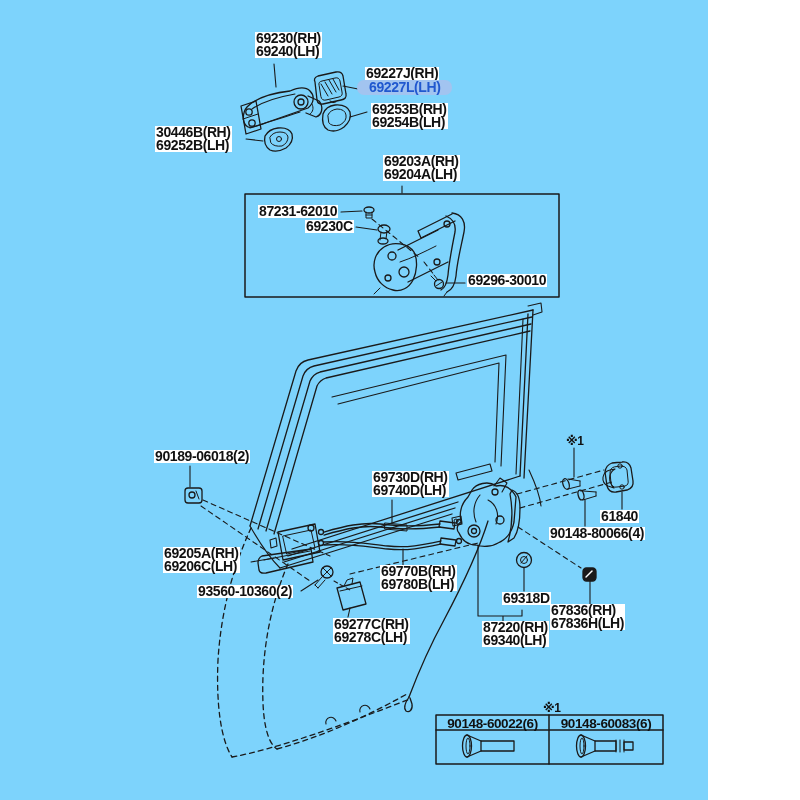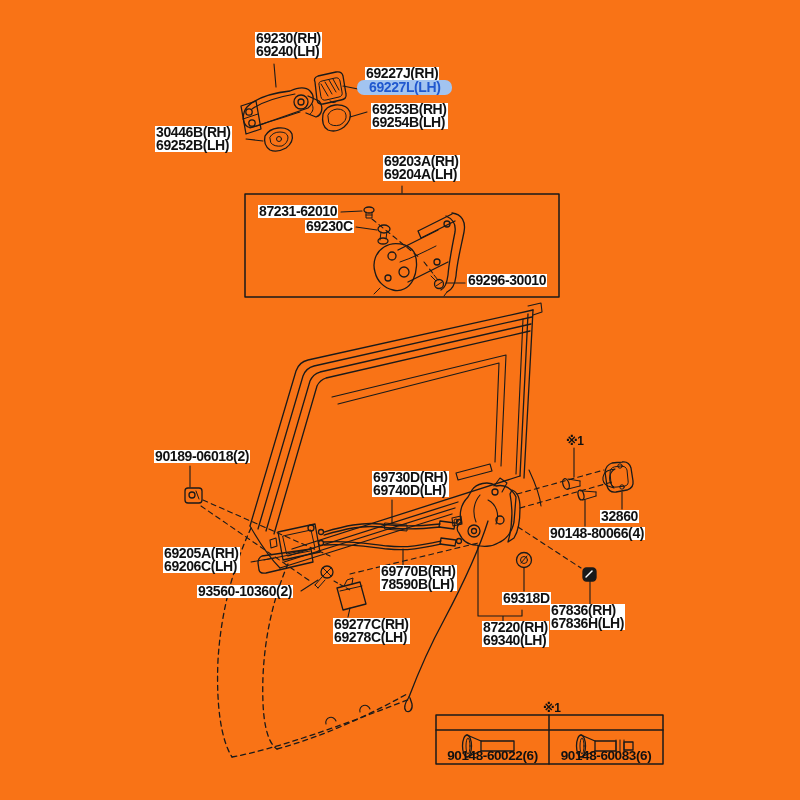--- a/index.html
+++ b/index.html
@@ -1,25 +1,25 @@
 <!DOCTYPE html>
 <html><head>
 <meta charset="utf-8">
 <style>
   html,body{margin:0;padding:0;background:#ffffff;}
-  #stage{position:relative;width:800px;height:800px;background:#f97316;overflow:hidden;
+  #stage{position:relative;width:708px;height:800px;background:#7dd3fc;overflow:hidden;
          font-family:"Liberation Sans","DejaVu Sans",sans-serif;}
   #lineart{position:absolute;left:0;top:0;z-index:1;}
   .lbl{position:absolute;z-index:2;font-weight:bold;font-size:14px;line-height:13px;
        letter-spacing:-0.4px;color:#111;white-space:pre-line;background:#ffffff;padding:0 1px;}
   .lbl.hl{background:#a2c4f0;color:#2058cf;padding:1px 12px;border-radius:7px;}
   .ref{font-size:12px;line-height:12px;background:transparent;}
   .code{font-size:12px;line-height:12px;margin-top:28px;}
   .thead{position:absolute;z-index:2;font-weight:bold;font-size:13.5px;line-height:13px;
-         letter-spacing:-0.4px;color:#111;text-align:center;margin-top:32px;}
+         letter-spacing:-0.4px;color:#111;text-align:center;}
 </style>
 </head>
 <body>
 
 <div id="stage">
 
 <svg id="lineart" width="800" height="800" viewBox="0 0 800 800" fill="none" stroke="#1a1a1a" stroke-width="1.3" stroke-linecap="round" stroke-linejoin="round">
 
   <g>
 
@@ -279,26 +279,26 @@
 <div class="lbl" style="left:155px;top:126px">30446B(RH)
 69252B(LH)</div>
 <div class="lbl" style="left:383px;top:155px">69203A(RH)
 69204A(LH)</div>
 <div class="lbl" style="left:258px;top:205px">87231-62010</div>
 <div class="lbl" style="left:305px;top:220px">69230C</div>
 <div class="lbl" style="left:467px;top:274px">69296-30010</div>
 <div class="lbl" style="left:154px;top:450px">90189-06018(2)</div>
 <div class="lbl" style="left:372px;top:471px">69730D(RH)
 69740D(LH)</div>
-<div class="lbl" style="left:600px;top:510px">32860</div>
+<div class="lbl" style="left:600px;top:510px">61840</div>
 <div class="lbl" style="left:549px;top:527px">90148-80066(4)</div>
 <div class="lbl" style="left:163px;top:547px">69205A(RH)
 69206C(LH)</div>
 <div class="lbl" style="left:380px;top:565px">69770B(RH)
-78590B(LH)</div>
+69780B(LH)</div>
 <div class="lbl" style="left:197px;top:585px">93560-10360(2)</div>
 <div class="lbl" style="left:502px;top:592px">69318D</div>
 <div class="lbl" style="left:550px;top:604px">67836(RH)
 67836H(LH)</div>
 <div class="lbl" style="left:333px;top:618px">69277C(RH)
 69278C(LH)</div>
 <div class="lbl" style="left:482px;top:621px">87220(RH)
 69340(LH)</div>
 
 <div class="lbl ref" style="left:565px;top:435px">※1</div>

